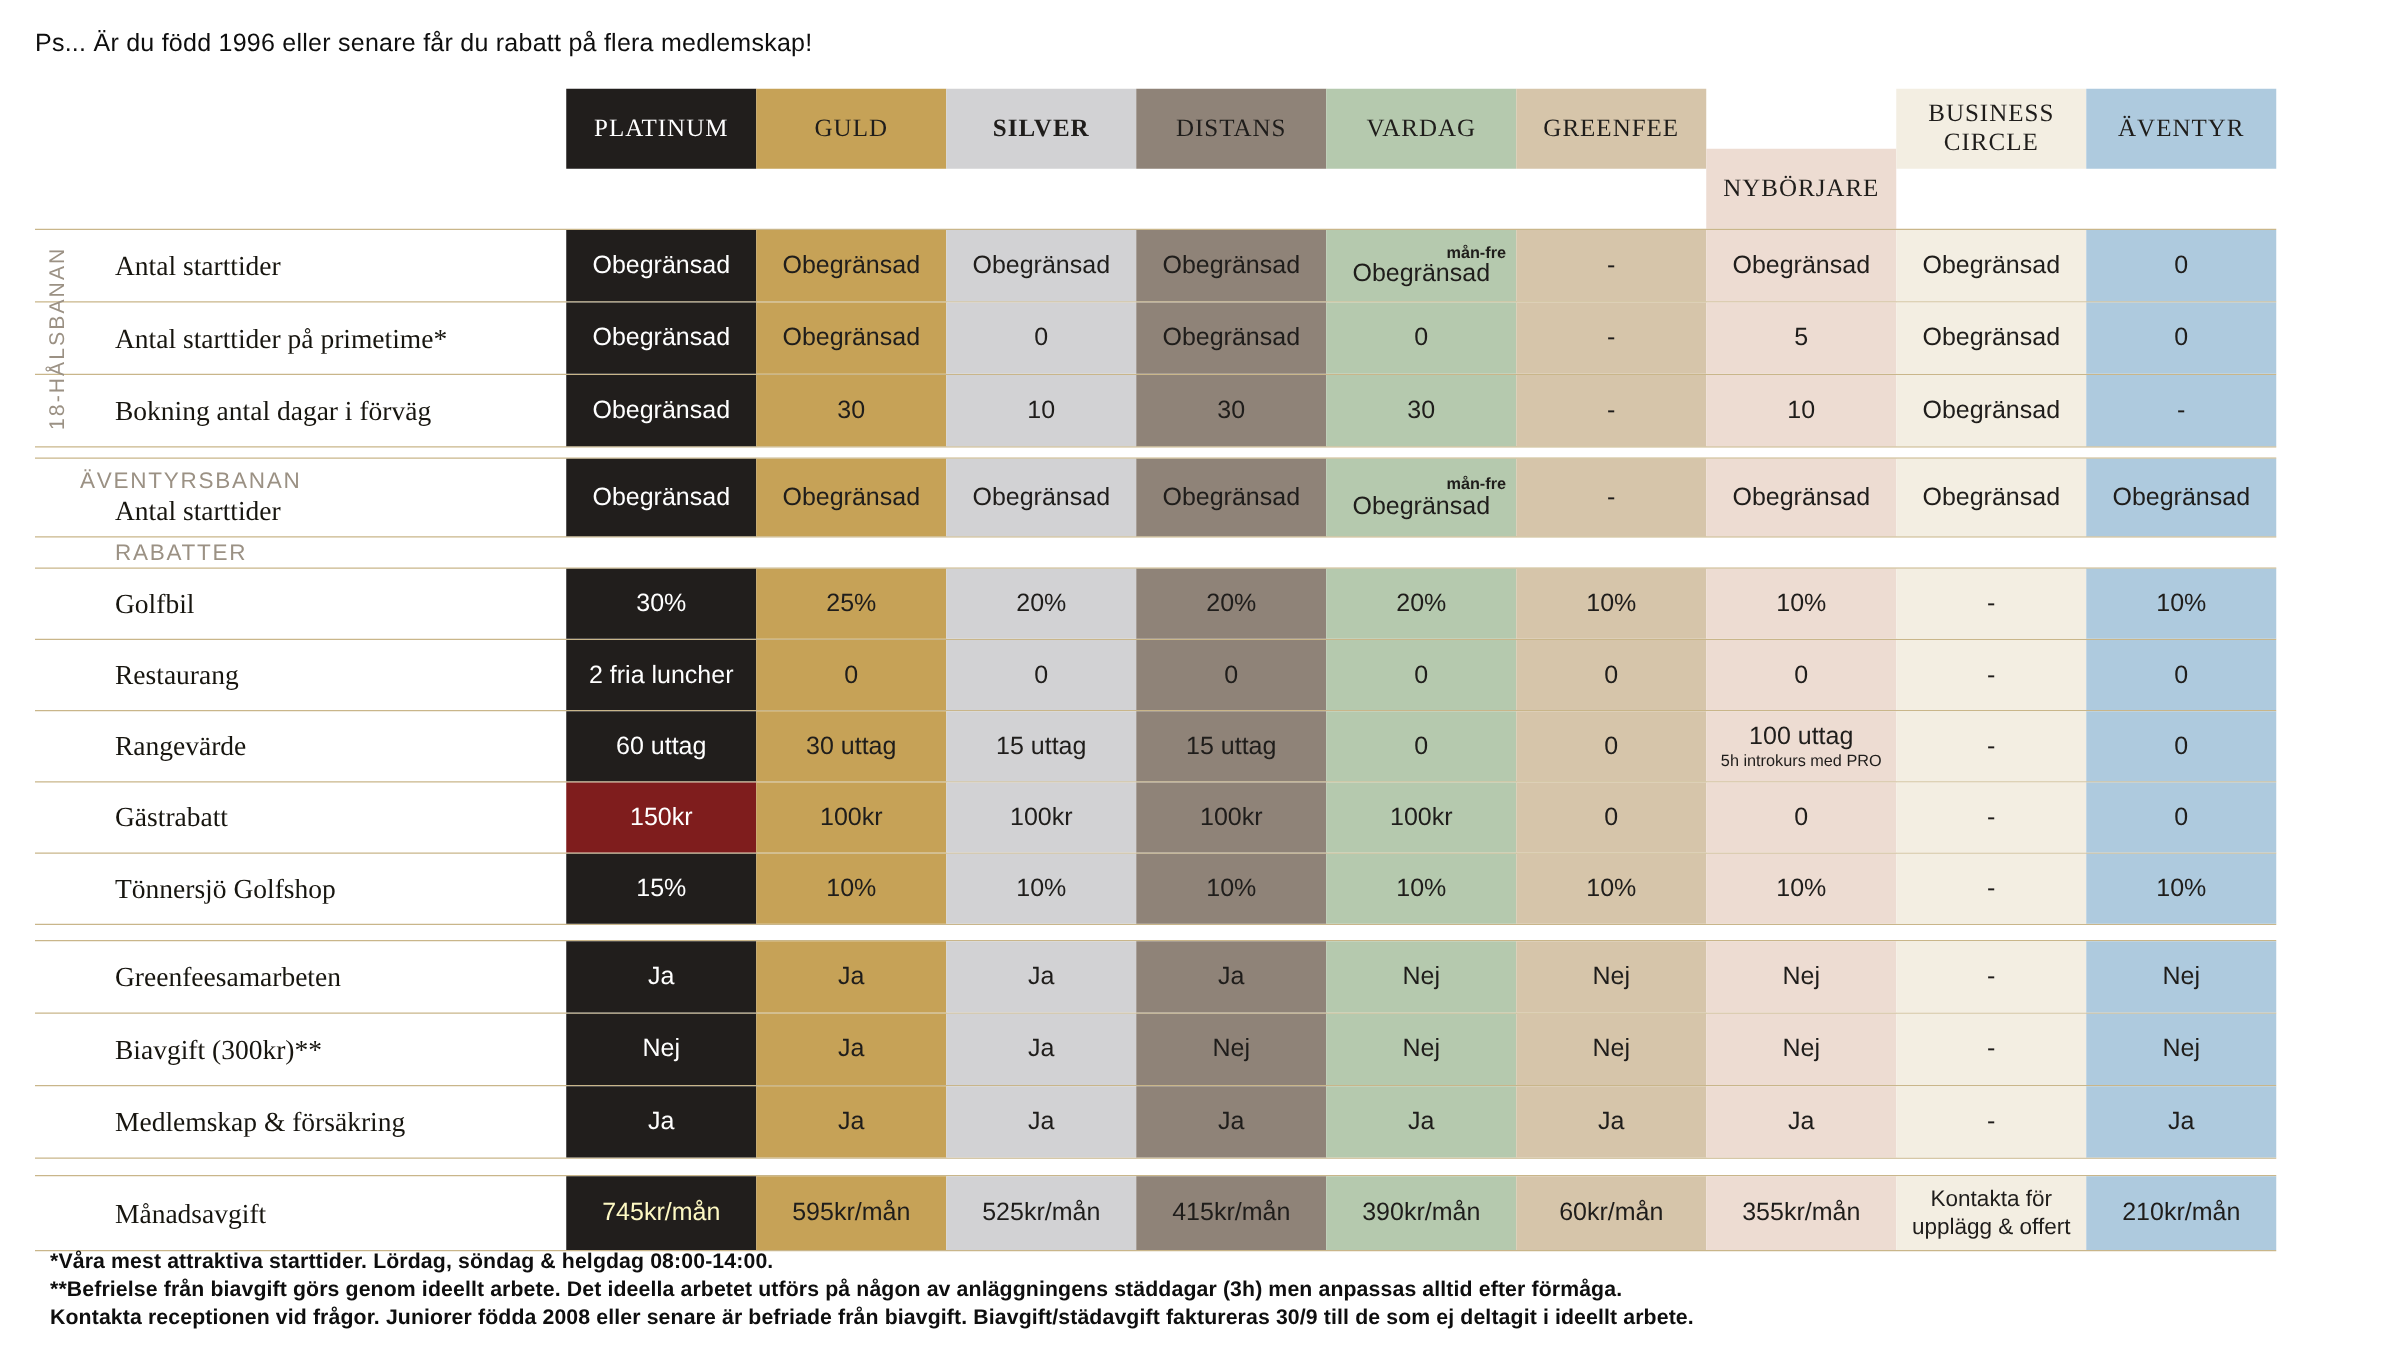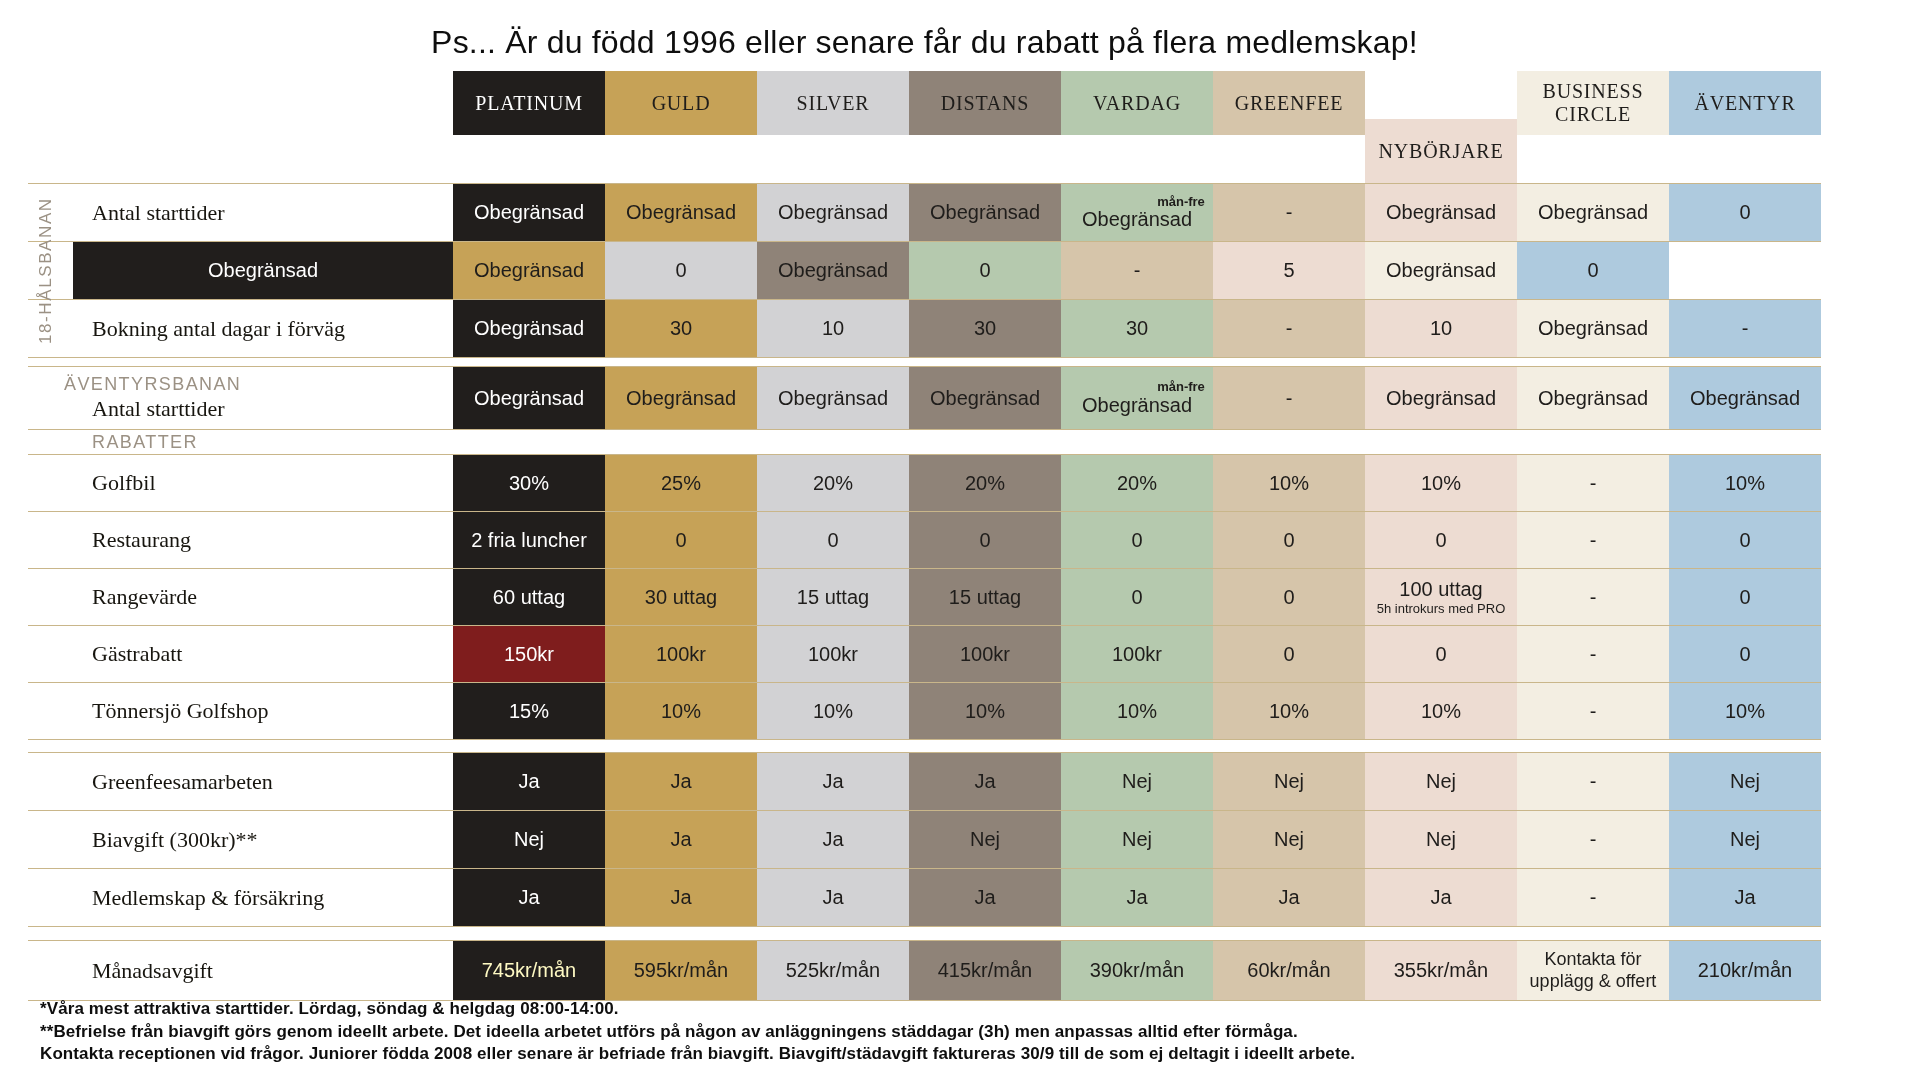--- a/index.html
+++ b/index.html
@@ -1,21 +1,21 @@
 <!DOCTYPE html>
 <html><head>
 <meta charset="utf-8">
 <style>
   html,body { margin:0; padding:0; background:#ffffff; }
   body { width:1920px; height:1080px; font-family:"Liberation Sans",sans-serif; overflow:hidden; }
   .page { position:relative; width:1920px; height:1080px; background:#ffffff; }
 
   .headline {
     position:absolute; top:24px; left:28px; width:1793px;
-    text-align:center; font-size:32px; color:#0e0e0e; letter-spacing:0.2px;
+    text-align:left; font-size:20px; color:#0e0e0e; letter-spacing:0.2px;
   }
 
   .table-wrap { position:absolute; top:71px; left:28px; width:1793px; }
 
   .grid-row { display:grid; grid-template-columns:45px 380px repeat(9,152px); }
 
   
   .hcell {
     height:64px; display:flex; align-items:center; justify-content:center;
     text-align:center; font-family:"Liberation Serif","DejaVu Serif",serif;
@@ -75,21 +75,21 @@
 <div class="page">
 
   <div class="headline">Ps... Är du född 1996 eller senare får du rabatt på flera medlemskap!</div>
 
   <div class="table-wrap">
     <div class="grid-row" id="header-row">
         <div></div>
         <div></div>
         <div class="hcell" style="background: rgb(33, 30, 28); color: rgb(255, 255, 255);">PLATINUM</div>
         <div class="hcell" style="background: rgb(198, 162, 87); color: rgb(31, 29, 27);">GULD</div>
-        <div class="hcell" style="background: rgb(210, 210, 212); color: rgb(31, 29, 27);">SILVER</div>
+        <div class="hcell" style="background: rgb(210, 210, 212); color: rgb(31, 29, 27); font-weight: bold;">SILVER</div>
         <div class="hcell" style="background: rgb(143, 131, 120); color: rgb(31, 29, 27);">DISTANS</div>
         <div class="hcell" style="background: rgb(181, 201, 174); color: rgb(31, 29, 27);">VARDAG</div>
         <div class="hcell" style="background: rgb(214, 197, 170); color: rgb(31, 29, 27);">GREENFEE</div>
         <div class="hcell" style="background: rgb(237, 220, 210); color: rgb(31, 29, 27); margin-top: 48px;">NYBÖRJARE</div>
         <div class="hcell" style="background: rgb(243, 238, 226); color: rgb(31, 29, 27);">BUSINESS CIRCLE</div>
         <div class="hcell" style="background: rgb(174, 202, 222); color: rgb(31, 29, 27);">ÄVENTYR</div>
       </div>
     <div id="table-body">
         <div class="group sec-0">
           <div class="side-label">18-HÅLSBANAN</div>
@@ -106,20 +106,23 @@
               <div class="sup">mån-fre</div>
               <div>Obegränsad</div>
             </div>
             <div class="cell" style="background: rgb(214, 197, 170); color: rgb(31, 29, 27);">-</div>
             <div class="cell" style="background: rgb(237, 220, 210); color: rgb(31, 29, 27);">Obegränsad</div>
             <div class="cell" style="background: rgb(243, 238, 226); color: rgb(31, 29, 27);">Obegränsad</div>
             <div class="cell" style="background: rgb(174, 202, 222); color: rgb(31, 29, 27);">0</div>
           </div>
           <div class="row grid-row">
             <div></div>
+            <div class="rowlabel">
+              <div>Antal starttider på primetime*</div>
+            </div>
             <div class="cell" style="background: rgb(33, 30, 28); color: rgb(255, 255, 255);">Obegränsad</div>
             <div class="cell" style="background: rgb(198, 162, 87); color: rgb(31, 29, 27);">Obegränsad</div>
             <div class="cell" style="background: rgb(210, 210, 212); color: rgb(31, 29, 27);">0</div>
             <div class="cell" style="background: rgb(143, 131, 120); color: rgb(31, 29, 27);">Obegränsad</div>
             <div class="cell" style="background: rgb(181, 201, 174); color: rgb(31, 29, 27);">0</div>
             <div class="cell" style="background: rgb(214, 197, 170); color: rgb(31, 29, 27);">-</div>
             <div class="cell" style="background: rgb(237, 220, 210); color: rgb(31, 29, 27);">5</div>
             <div class="cell" style="background: rgb(243, 238, 226); color: rgb(31, 29, 27);">Obegränsad</div>
             <div class="cell" style="background: rgb(174, 202, 222); color: rgb(31, 29, 27);">0</div>
           </div>

